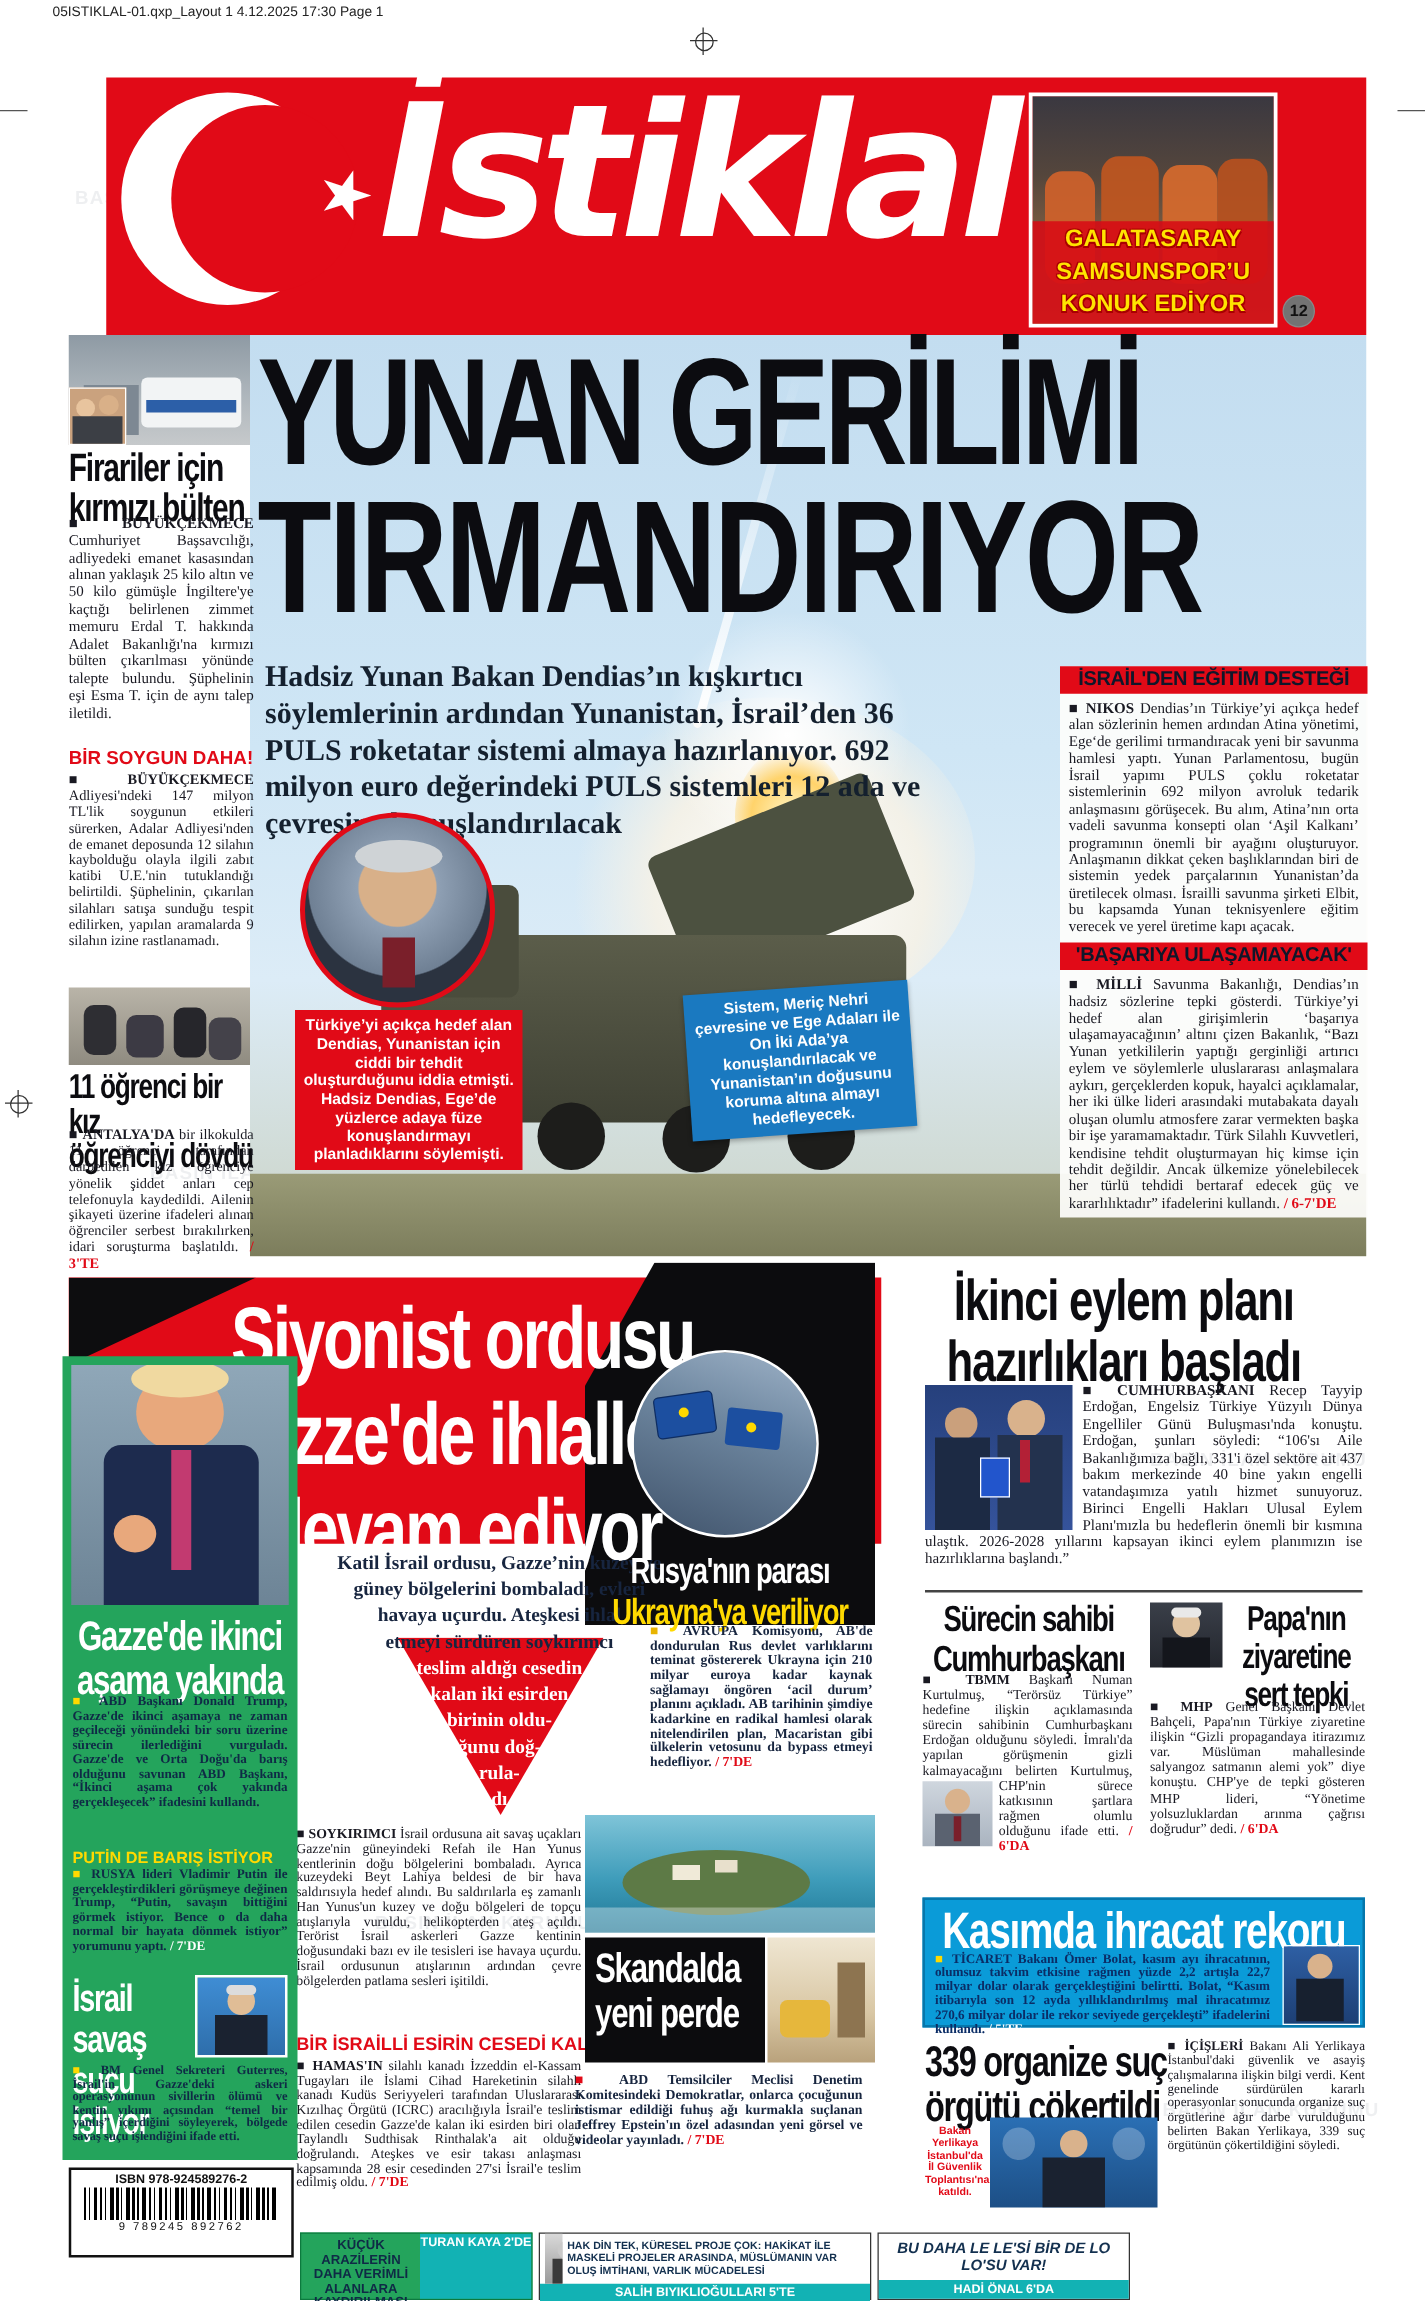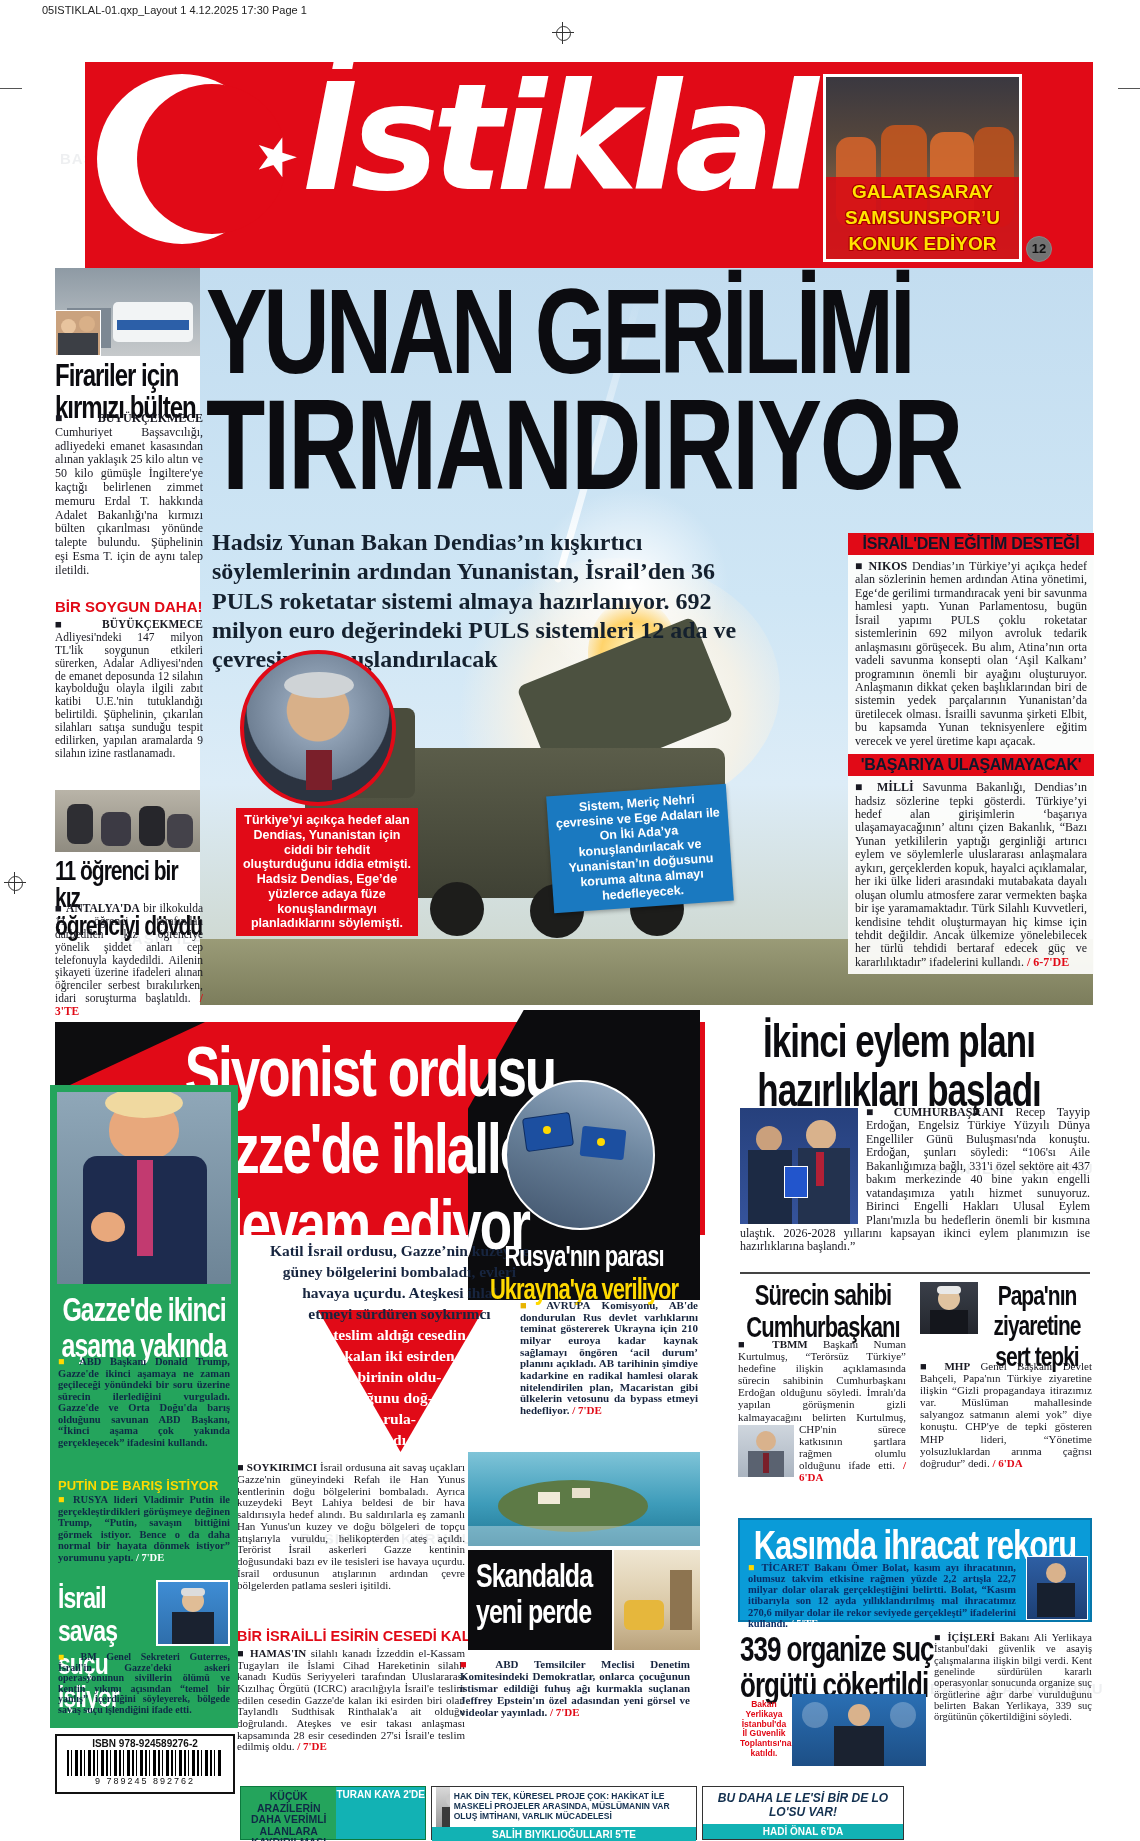--- a/index.html
+++ b/index.html
@@ -365,21 +365,21 @@
               background:linear-gradient(180deg,#3f8dd4 0%,#2e6eab 100%);">
     <div class="abs" style="left:24px;top:8px;width:22px;height:22px;border-radius:50%;background:#e0bd96;"></div>
     <div class="abs" style="left:23px;top:6px;width:24px;height:8px;border-radius:6px;background:#dcdcdc;"></div>
     <div class="abs" style="left:14px;top:30px;width:42px;height:32px;background:#1a2230;"></div>
   </div>
   <div class="abs just" style="left:58px;top:1652px;width:172px;font-weight:bold;font-size:10px;line-height:1.05;color:#0f2a46;">
     <b style="color:#ffd900;">■</b>
     <b>BM</b><span> Genel Sekreteri Guterres, İsrail'in Gazze'deki askeri operasyonunun sivillerin ölümü ve kentin yıkımı açısından “temel bir yanlış” içerdiğini söyleyerek, bölgede savaş suçu işlendiğini ifade etti.</span>
   </div>
 
-  <div class="abs" style="left:55px;top:1734px;width:180px;height:60px;background:#fff;border:2px solid #111;box-sizing:border-box;text-align:center;">
+  <div class="abs" style="left:55px;top:1734px;width:180px;height:72px;background:#fff;border:2px solid #111;box-sizing:border-box;text-align:center;">
     <div class="sans" style="font-size:10px;font-weight:bold;color:#111;margin-top:2px;">ISBN 978-924589276-2</div>
     <div style="margin:1px 10px 0;height:26px;background:repeating-linear-gradient(90deg,#000 0 2px,#fff 2px 4px,#000 4px 5px,#fff 5px 8px,#000 8px 11px,#fff 11px 13px);"></div>
     <div class="sans" style="font-size:9px;color:#111;letter-spacing:2px;">9  789245  892762</div>
   </div>
 
   <div class="abs" style="left:240px;top:1786px;width:186px;height:54px;background:#24a45c;border:1px solid #0c7a3e;box-sizing:border-box;display:flex;">
     <div class="sans" style="flex:1;font-weight:bold;font-size:10.5px;line-height:1.1;color:#0f2a46;text-align:center;padding:4px 6px 0;">KÜÇÜK ARAZİLERİN DAHA VERİMLİ ALANLARA KAYDIRILMASI</div>
     <div class="teal">TURAN KAYA 2'DE</div>
   </div>
 

